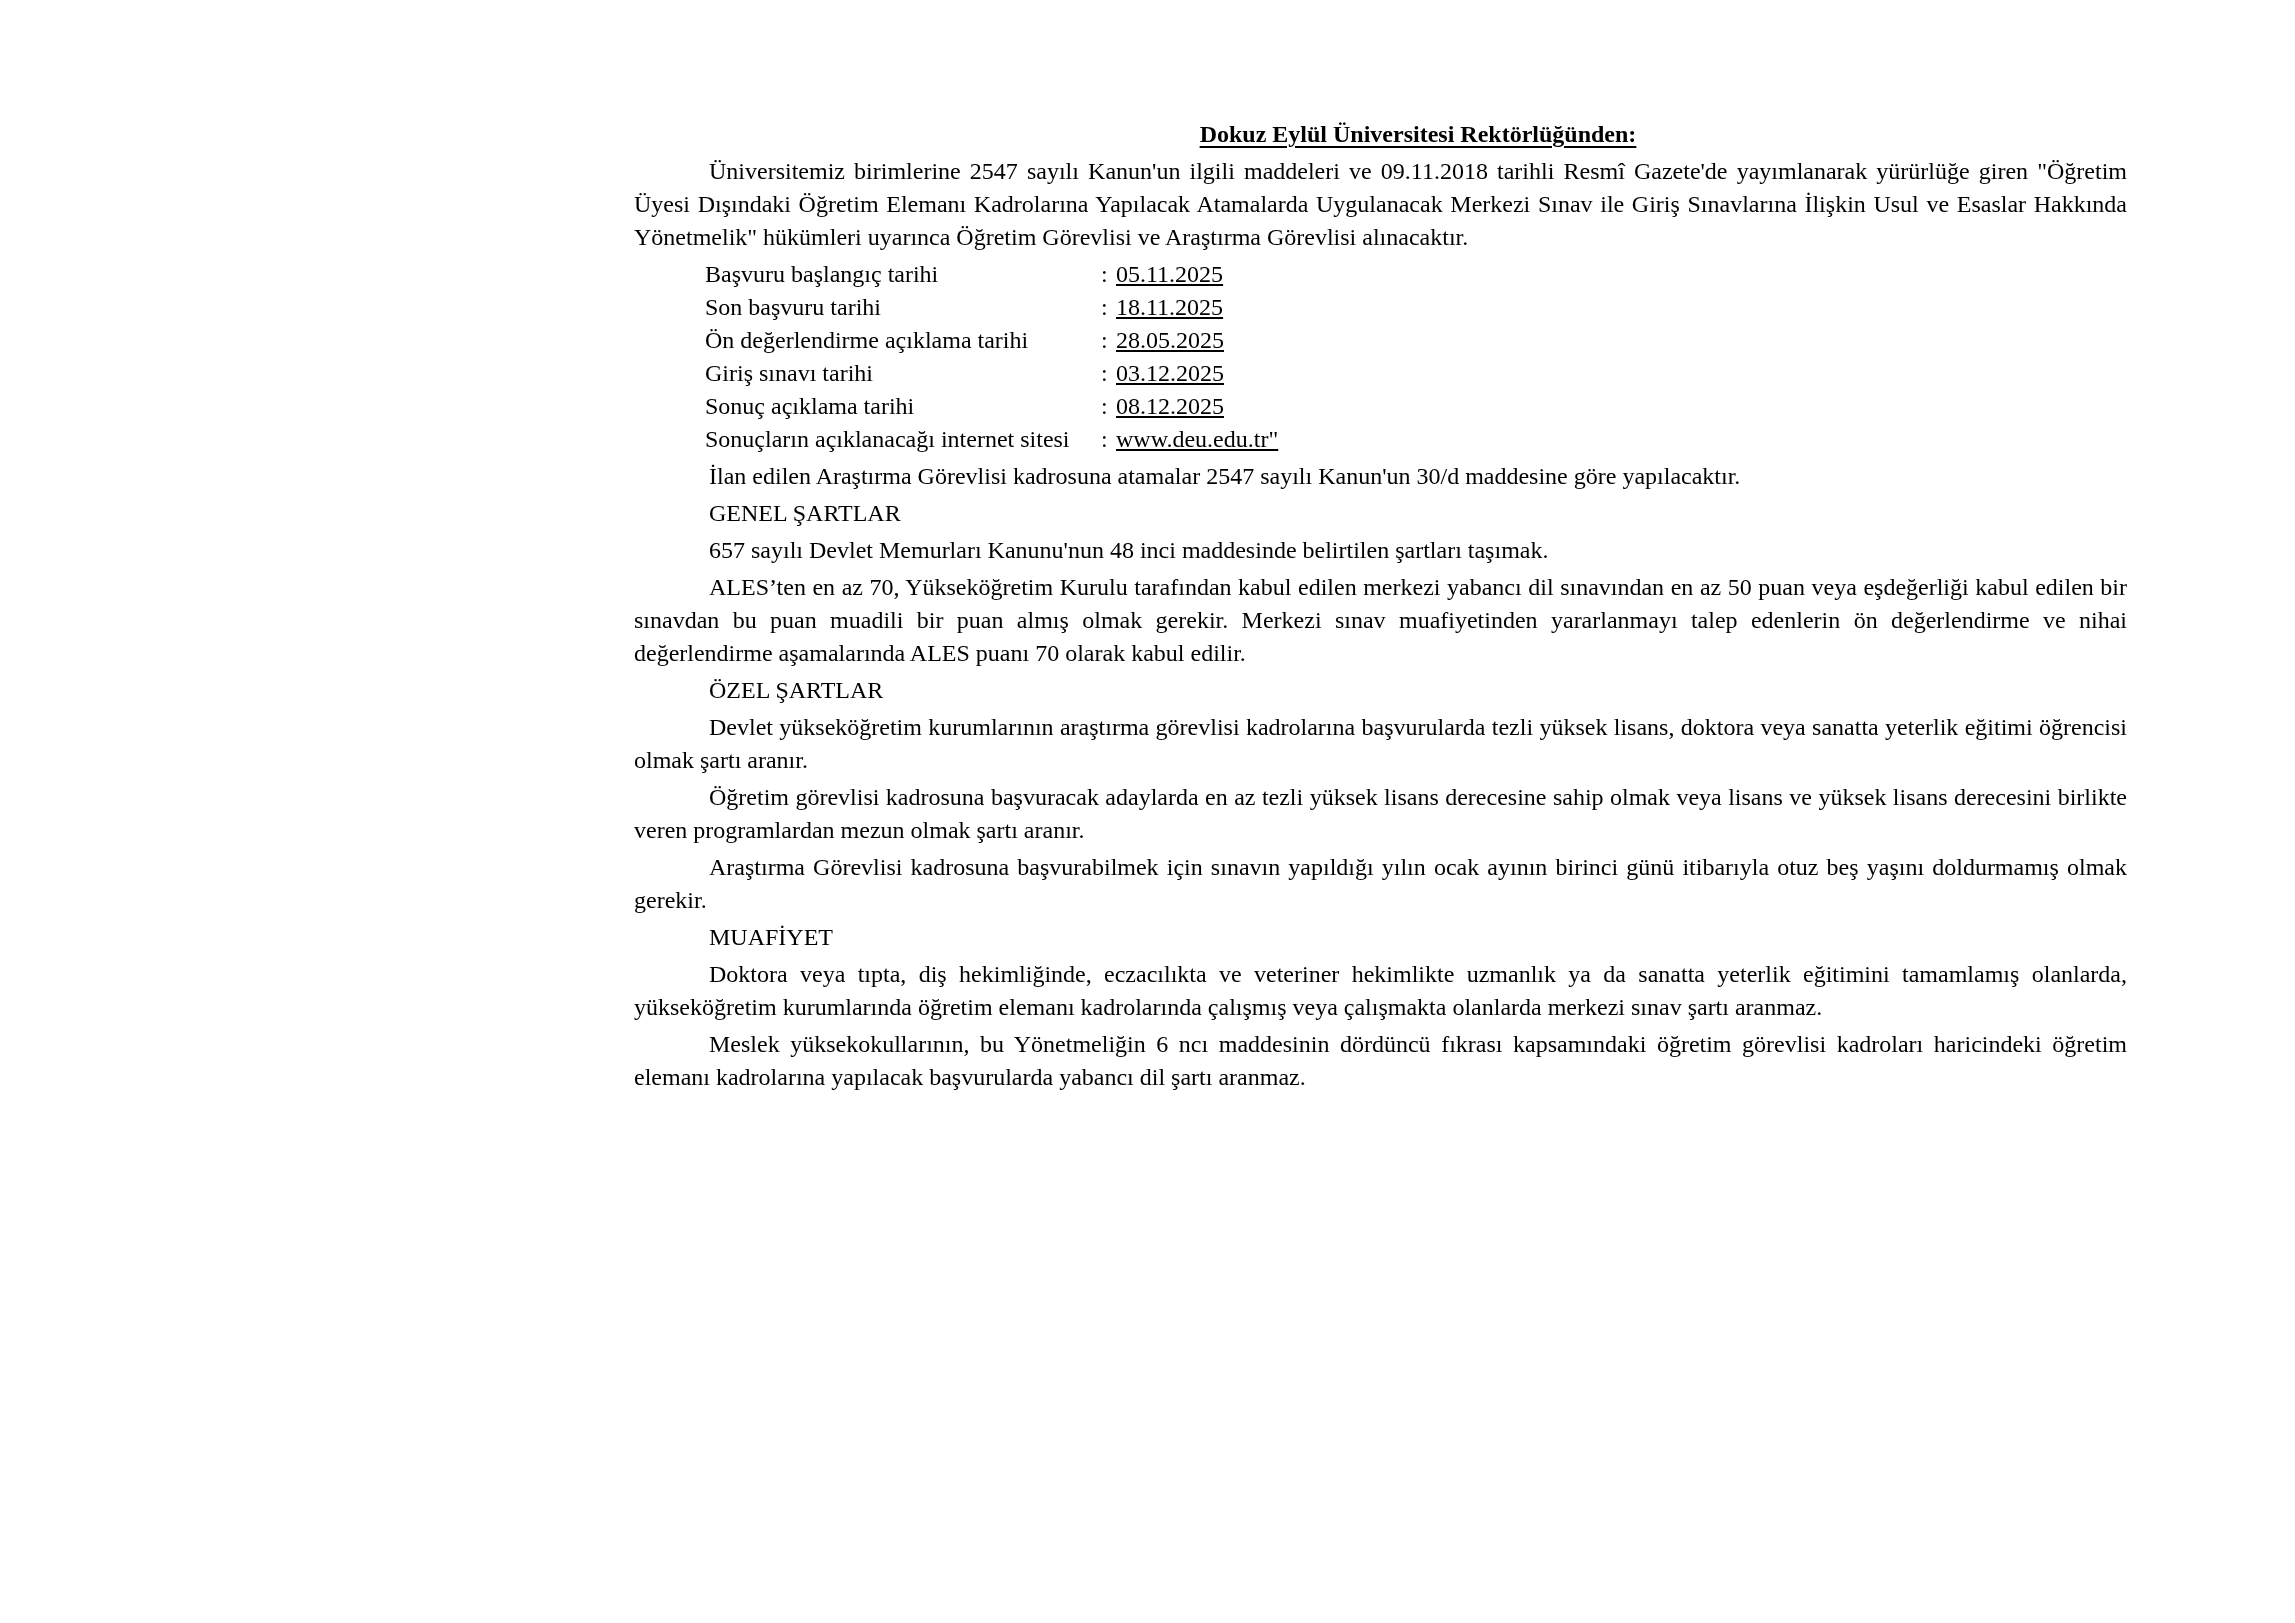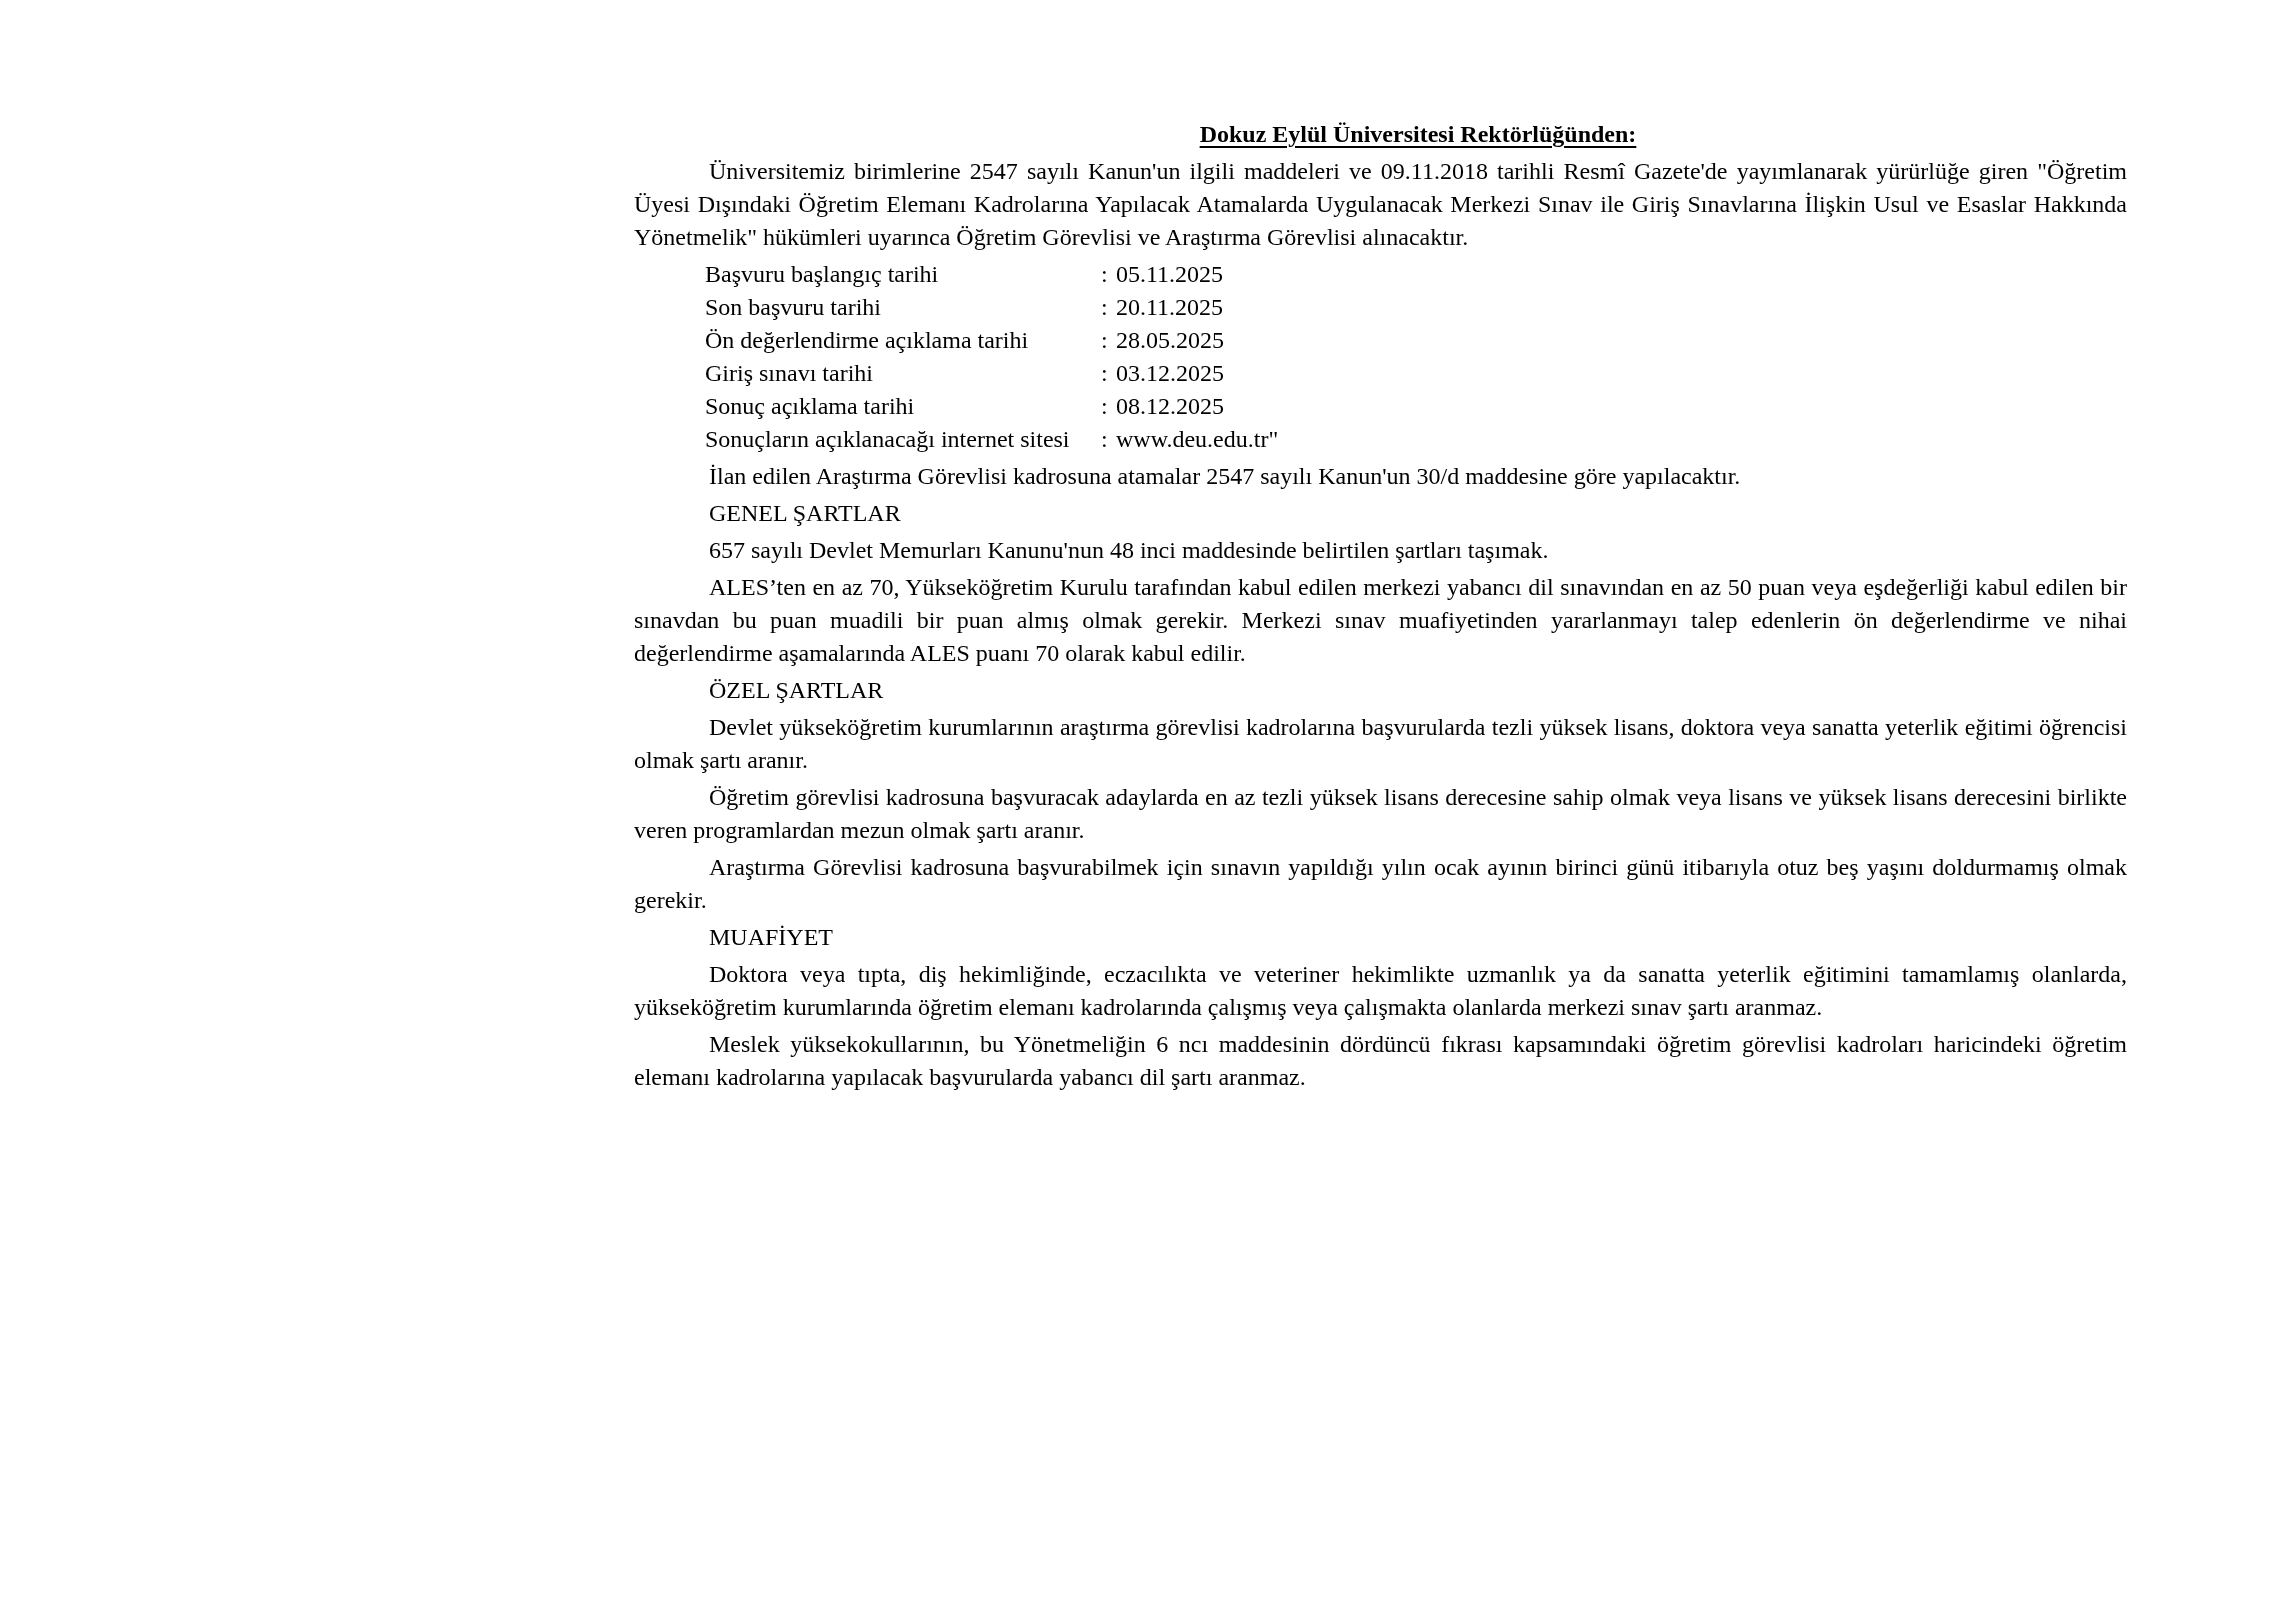--- a/index.html
+++ b/index.html
@@ -53,41 +53,42 @@
     white-space: nowrap;
   }
   .s-sep {
     position: absolute;
     left: 396px;
   }
   .s-value {
     position: absolute;
     left: 411px;
     white-space: nowrap;
+    text-decoration: underline;
   }
 </style>
 </head>
 <body>
 
 <div class="doc">
 
   <p class="heading"><span class="underlined">Dokuz Eylül Üniversitesi Rektörlüğünden:</span></p>
 
   <p class="para">Üniversitemiz birimlerine 2547 sayılı Kanun'un ilgili maddeleri ve 09.11.2018 tarihli Resmî Gazete'de yayımlanarak yürürlüğe giren "Öğretim Üyesi Dışındaki Öğretim Elemanı Kadrolarına Yapılacak Atamalarda Uygulanacak Merkezi Sınav ile Giriş Sınavlarına İlişkin Usul ve Esaslar Hakkında Yönetmelik" hükümleri uyarınca Öğretim Görevlisi ve Araştırma Görevlisi alınacaktır.</p>
 
   <div class="schedule">
     <div class="srow">
       <span class="s-label">Başvuru başlangıç tarihi</span>
       <span class="s-sep">:</span>
       <span class="s-value">05.11.2025</span>
     </div>
     <div class="srow">
       <span class="s-label">Son başvuru tarihi</span>
       <span class="s-sep">:</span>
-      <span class="s-value">20.11.2025</span>
+      <span class="s-value">18.11.2025</span>
     </div>
     <div class="srow">
       <span class="s-label">Ön değerlendirme açıklama tarihi</span>
       <span class="s-sep">:</span>
       <span class="s-value">28.05.2025</span>
     </div>
     <div class="srow">
       <span class="s-label">Giriş sınavı tarihi</span>
       <span class="s-sep">:</span>
       <span class="s-value">03.12.2025</span>

